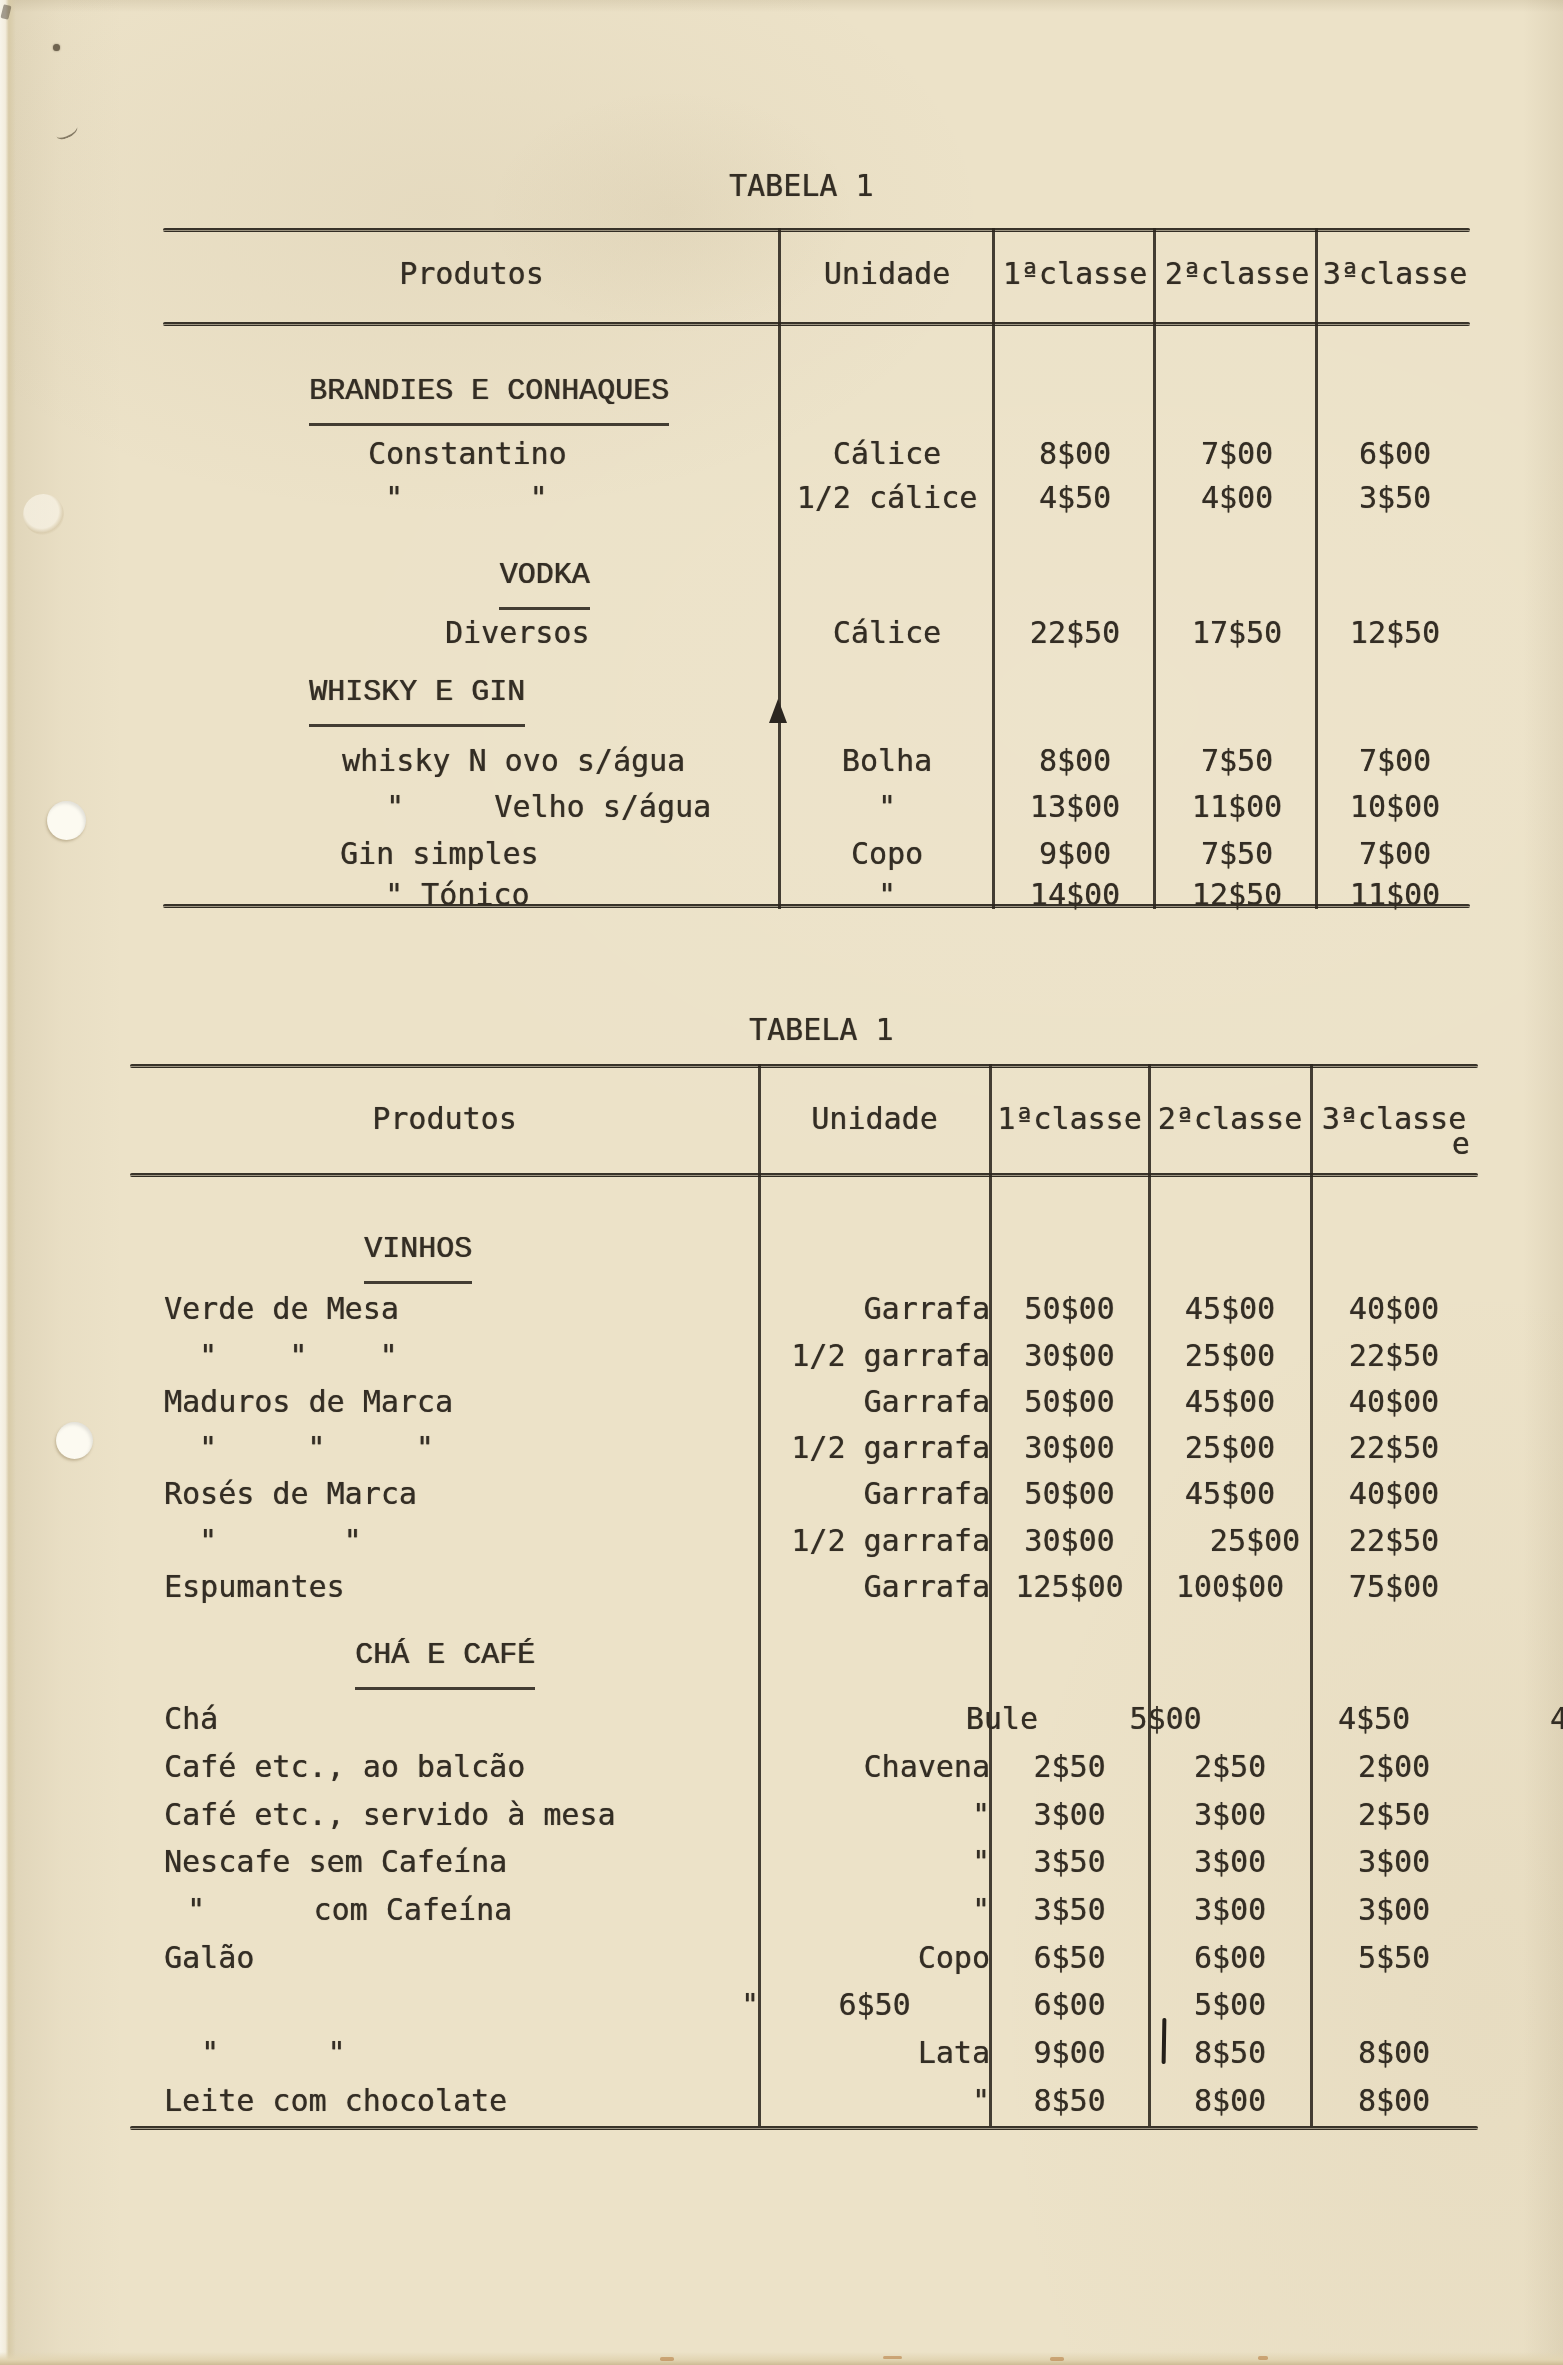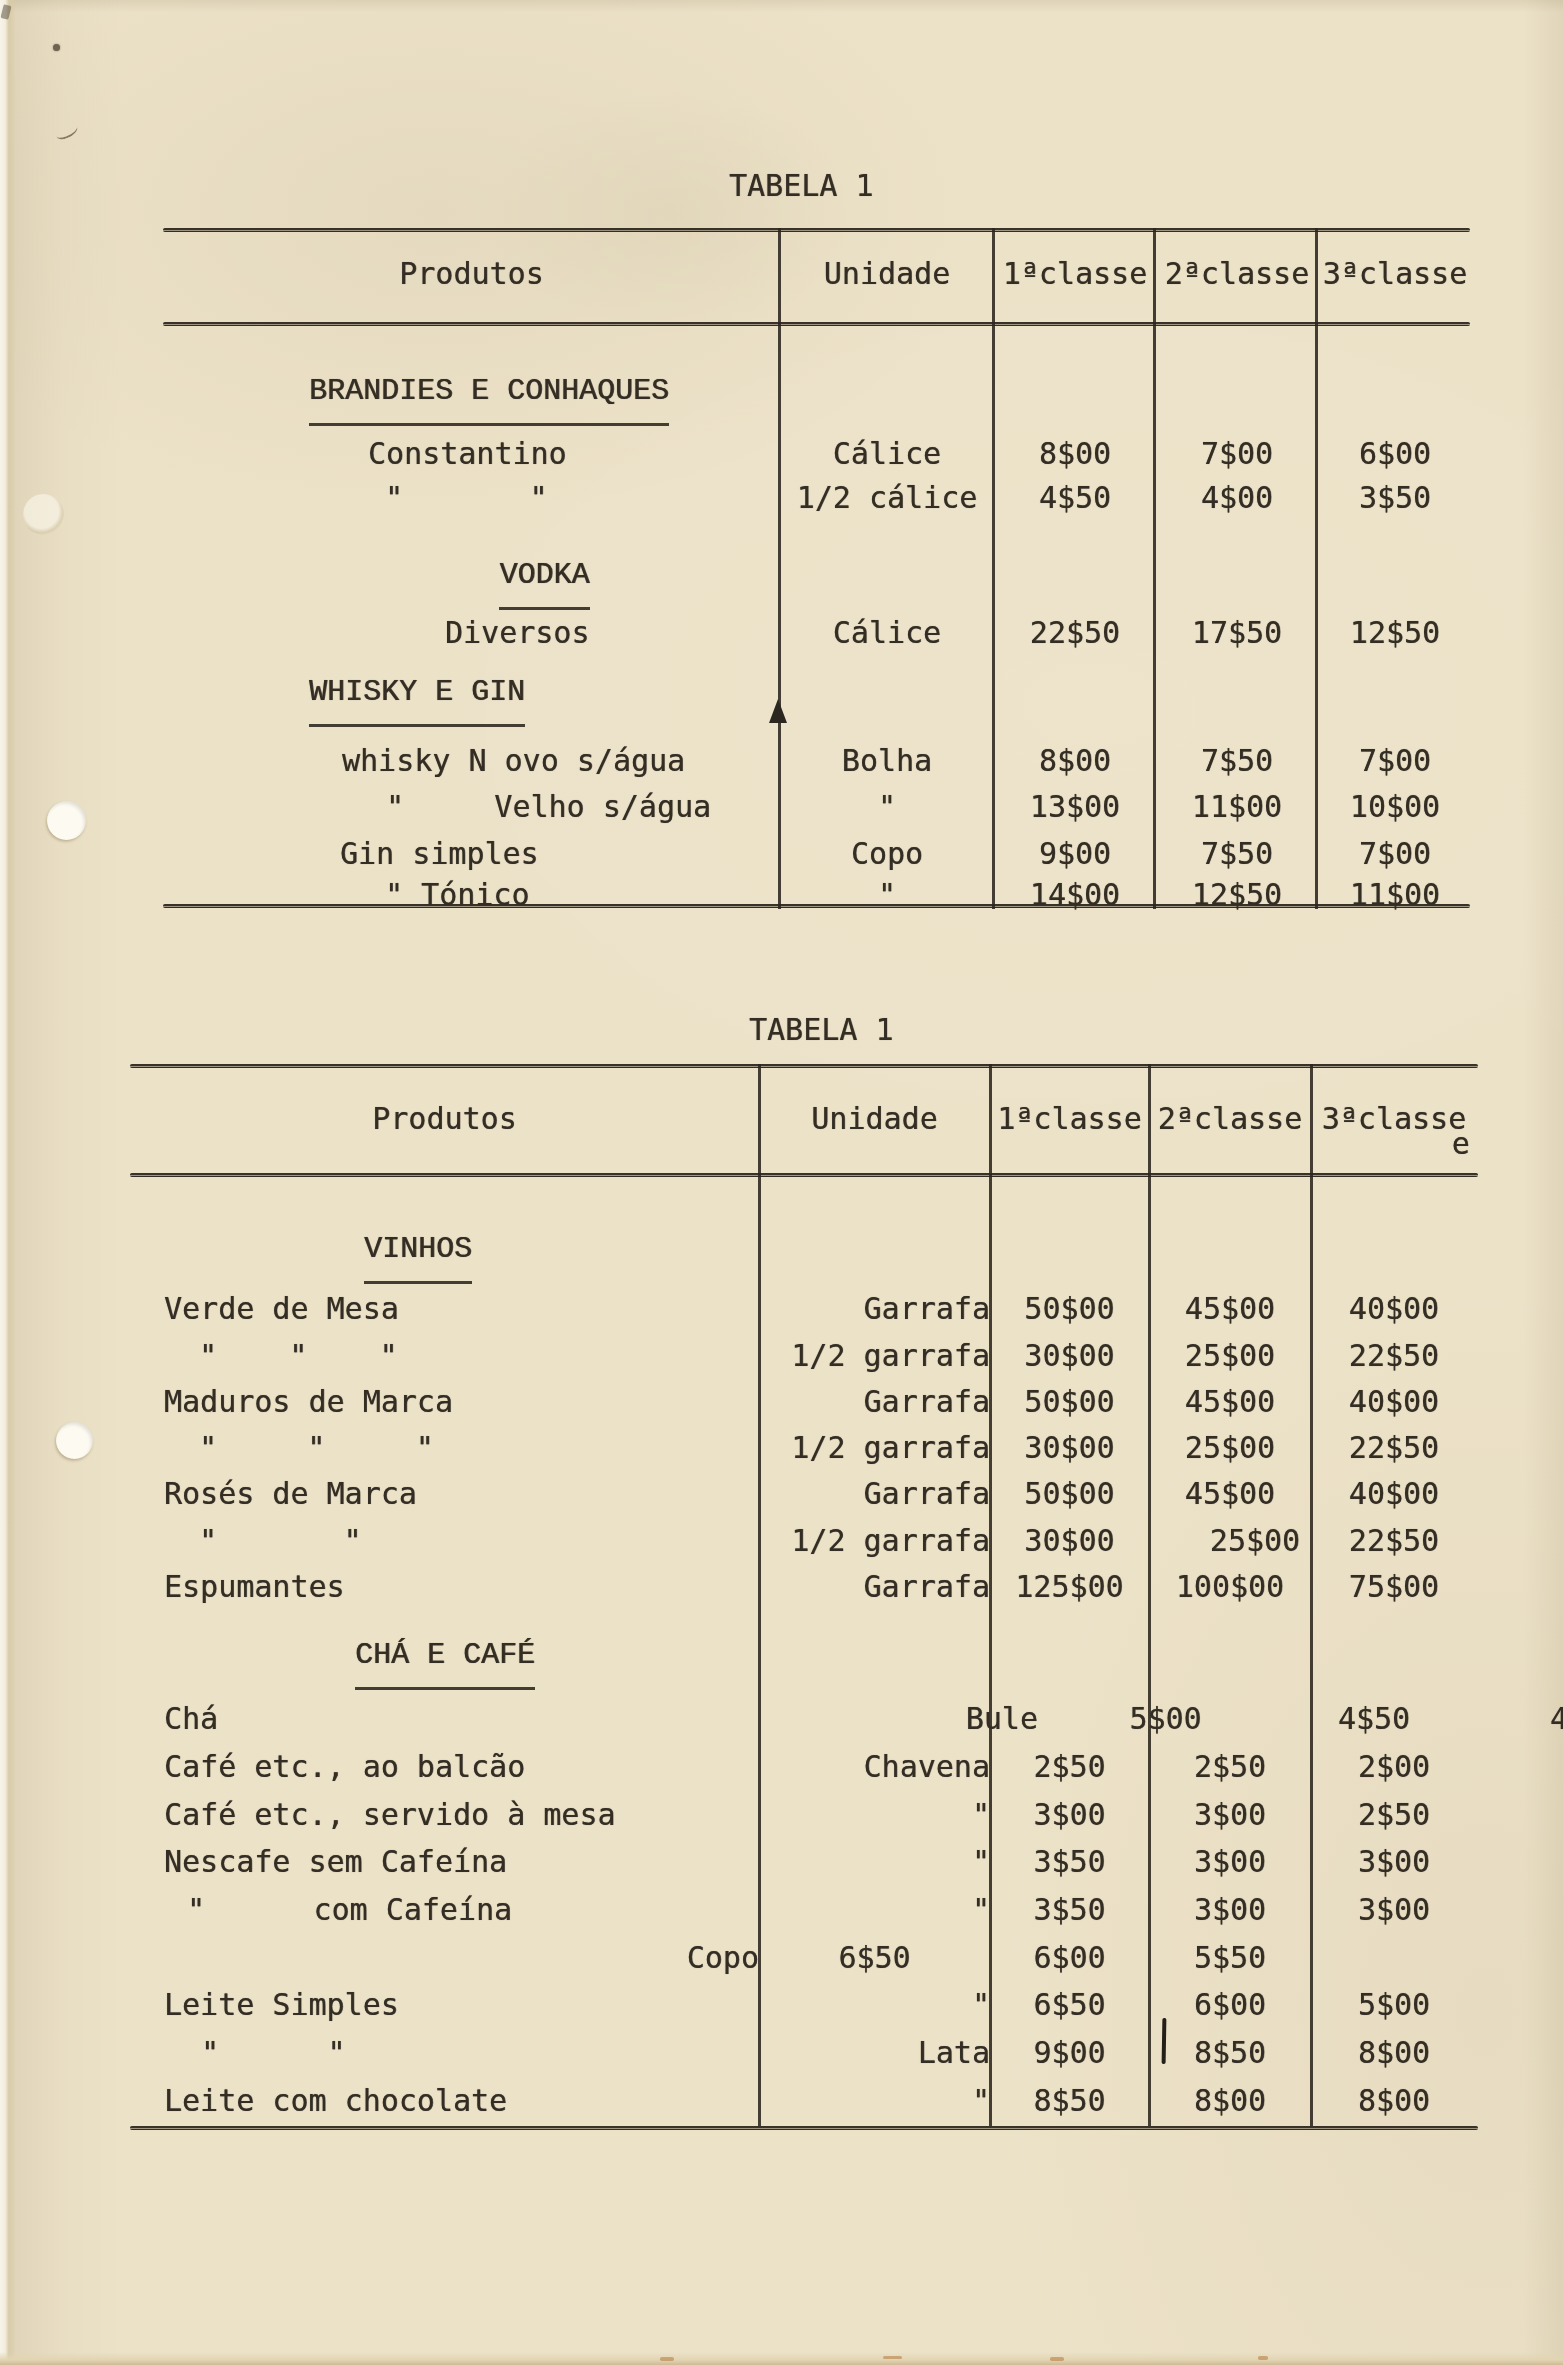--- a/index.html
+++ b/index.html
@@ -272,27 +272,27 @@
       <div class="vc">3$00</div>
     </div>
     <div class="row ink" style="top:828px;">
       <div class="pc" style="padding-left:57px;">"      com Cafeína</div>
       <div class="uc" style="padding-left:30px;">"</div>
       <div class="vc">3$50</div>
       <div class="vc">3$00</div>
       <div class="vc">3$00</div>
     </div>
     <div class="row ink" style="top:876px;">
+      <div class="pc" style="padding-left:34px;">Galão</div>
       <div class="uc" style="padding-left:21px;">Copo</div>
       <div class="vc">6$50</div>
       <div class="vc">6$00</div>
       <div class="vc">5$50</div>
     </div>
     <div class="row ink" style="top:923px;">
-      <div class="pc" style="padding-left:34px;">Leite Simples</div>
       <div class="uc" style="padding-left:30px;">"</div>
       <div class="vc">6$50</div>
       <div class="vc">6$00</div>
       <div class="vc">5$00</div>
     </div>
     <div class="row ink" style="top:971px;">
       <div class="pc" style="padding-left:71px;">"      "</div>
       <div class="uc" style="padding-left:21px;">Lata</div>
       <div class="vc">9$00</div>
       <div class="vc">8$50</div>

